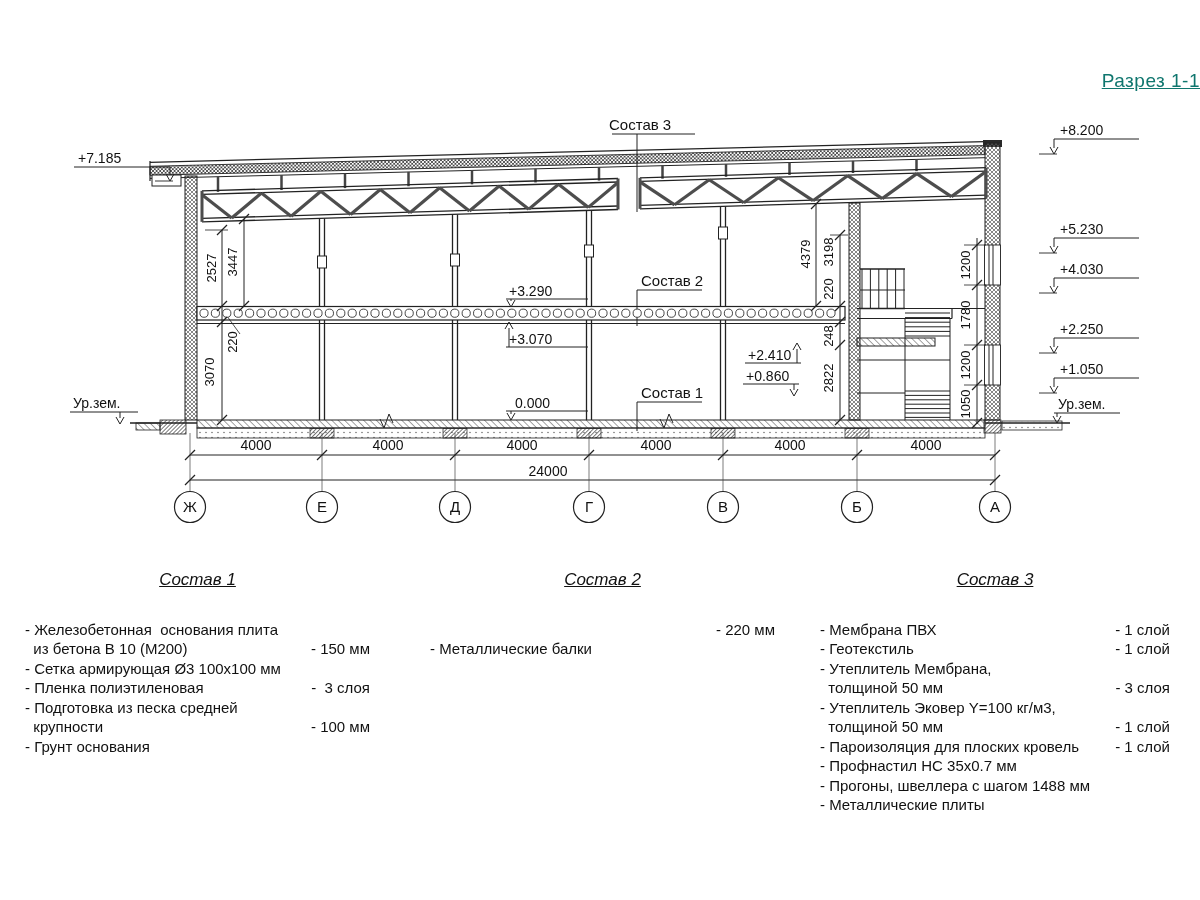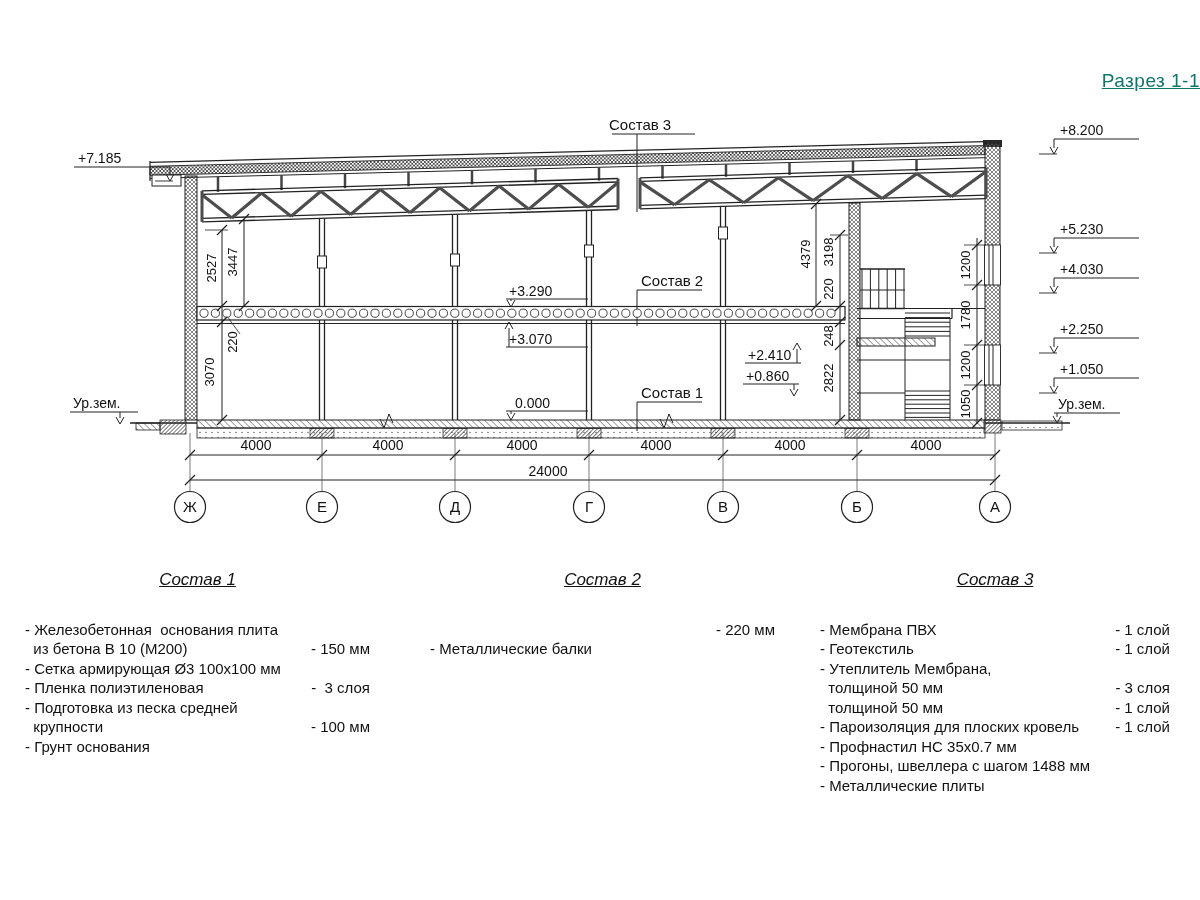--- a/index.html
+++ b/index.html
@@ -460,20 +460,24 @@
         <div class="li">
           <span class="t">- Утеплитель Мембрана,</span>
           <span class="q"></span>
         </div>
 
         <div class="li">
           <span class="t">  толщиной 50 мм</span>
           <span class="q">- 3 слоя</span>
         </div>
 
+        <div class="li">
+          <span class="t">- Утеплитель Эковер Y=100 кг/м3,</span>
+          <span class="q"></span>
+        </div>
 
         <div class="li">
           <span class="t">  толщиной 50 мм</span>
           <span class="q">- 1 слой</span>
         </div>
 
         <div class="li">
           <span class="t">- Пароизоляция для плоских кровель</span>
           <span class="q">- 1 слой</span>
         </div>

